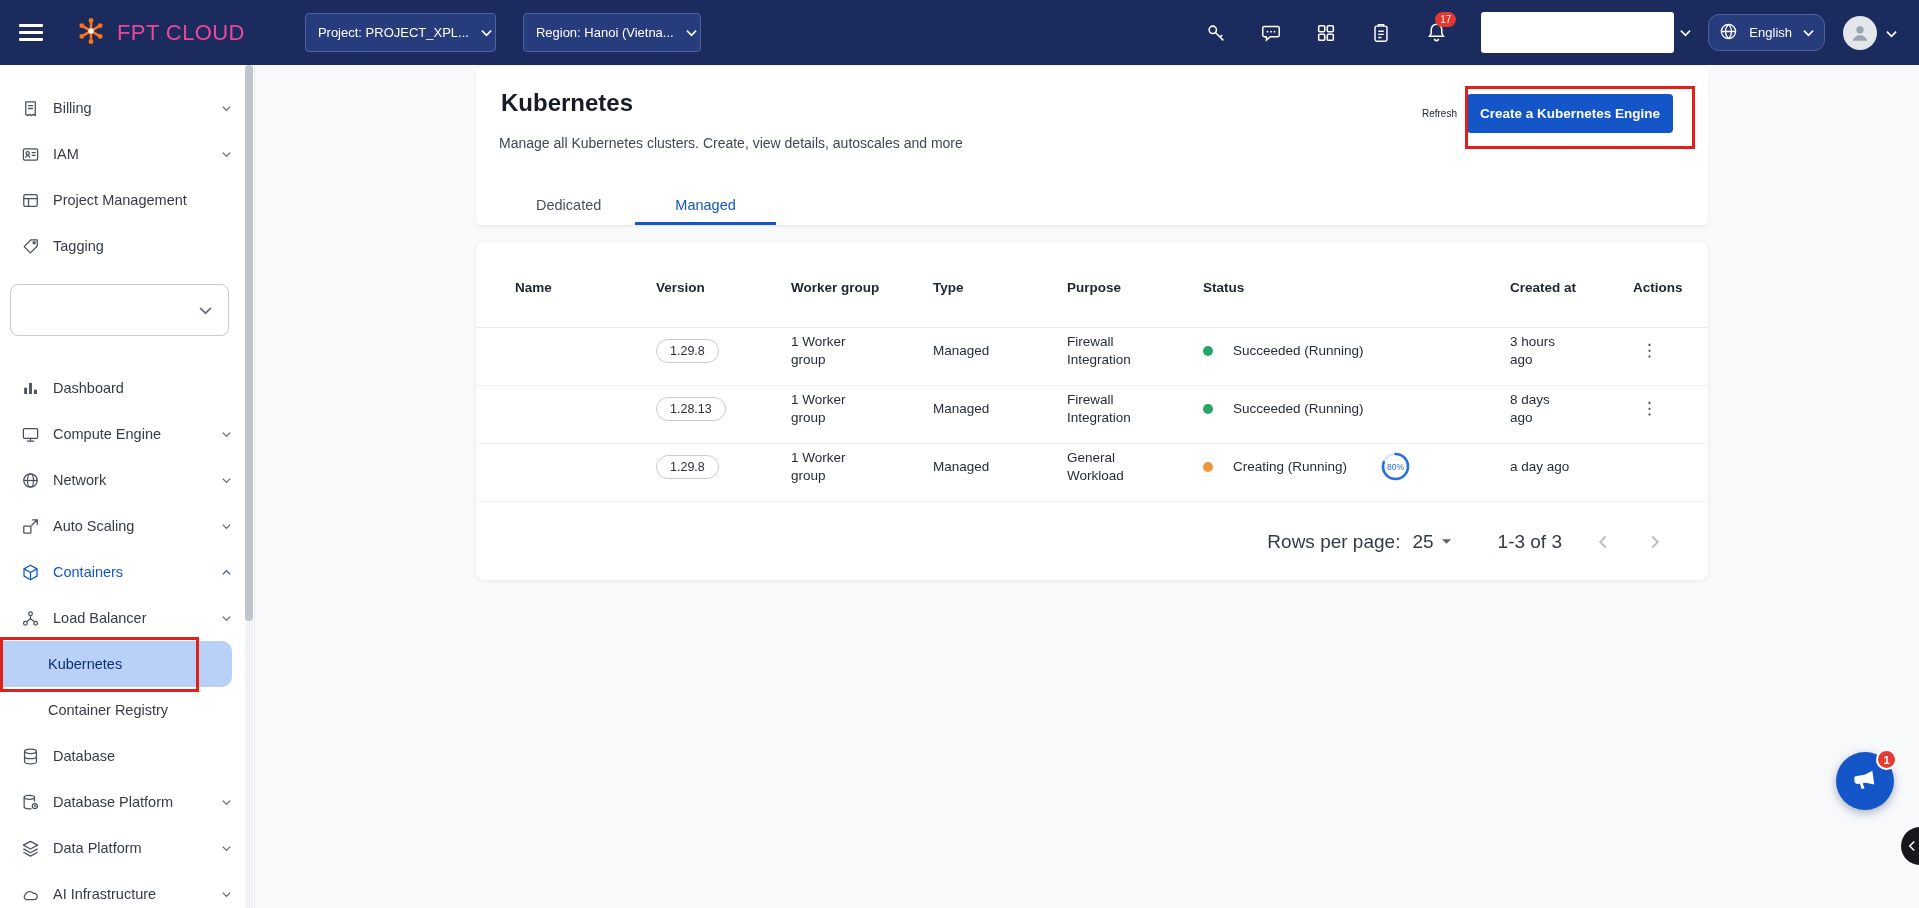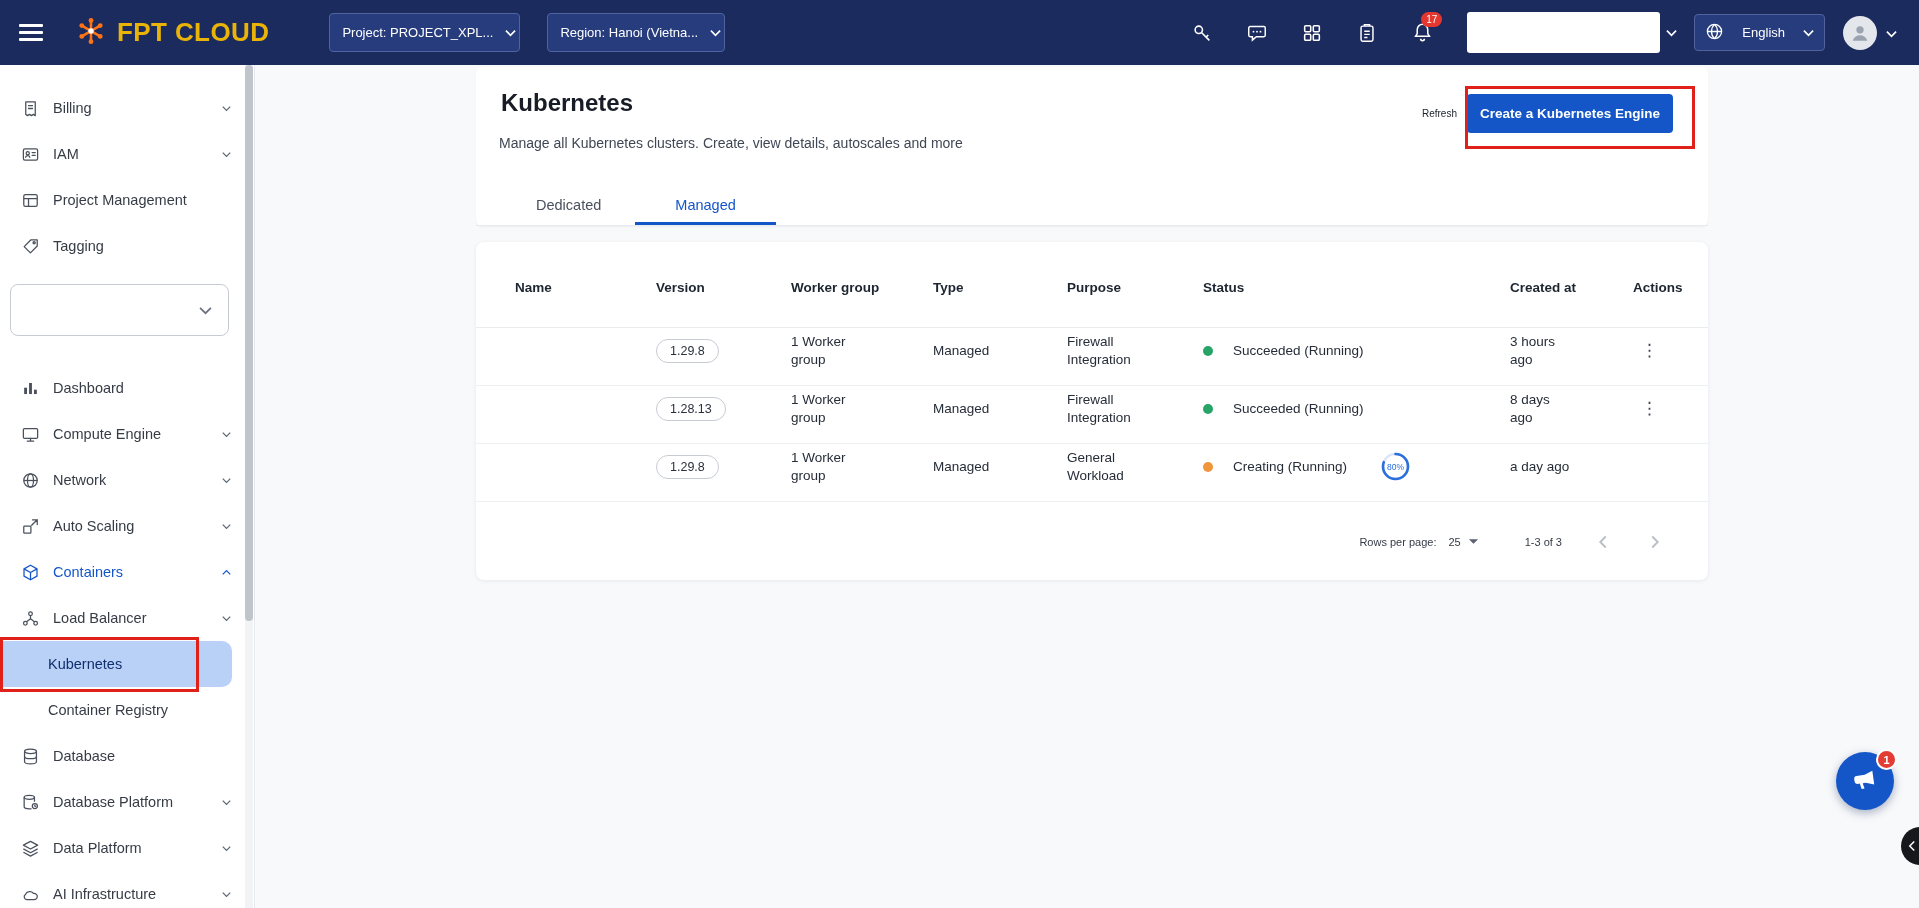--- a/index.html
+++ b/index.html
@@ -5,30 +5,30 @@
   *{margin:0;padding:0;box-sizing:border-box}
   html,body{width:1919px;height:908px;overflow:hidden;background:#fff;font-family:"Liberation Sans",sans-serif;position:relative}
   button{font-family:inherit}
 
   
   .topbar{position:absolute;left:0;top:0;width:1919px;height:65px;background:#1b2b5e;display:flex;align-items:center;color:#fff;z-index:30}
   .hamburger{width:46px;height:46px;margin-left:8px;border:none;background:transparent;display:grid;place-items:center;cursor:pointer}
   .hamburger .bars{width:24px;height:17px;display:flex;flex-direction:column;justify-content:space-between}
   .hamburger .bars span{height:2.6px;background:#fff;border-radius:1px}
   .brand{display:flex;align-items:center;gap:9px;margin-left:20px}
-  .brand-text{font-size:26px;font-weight:bold;letter-spacing:.4px;color:#eab308;white-space:nowrap}
+  .brand-text{font-size:22px;font-weight:normal;letter-spacing:.4px;color:#ec4899;white-space:nowrap}
   .tb-btn{height:39px;padding:0 12px;background:#263c7d;border:1px solid #51639f;border-radius:4px;color:#fff;font-size:13px;display:flex;align-items:center;gap:12px;cursor:pointer;white-space:nowrap}
   .tb-btn.project{margin-left:60px;width:191px;justify-content:space-between}
   .tb-btn.region{margin-left:27px;width:178px;justify-content:space-between}
   .tb-right{margin-left:auto;display:flex;align-items:center;padding-right:22px}
   .tb-icon{width:24px;height:24px;margin-left:31px;background:none;border:none;color:#fff;display:grid;place-items:center;cursor:pointer;position:relative}
   .bell-badge{position:absolute;top:-9px;left:11px;min-width:21px;height:15px;background:#e5372f;border-radius:8px;font-size:10px;font-weight:normal;color:#fff;display:flex;align-items:center;justify-content:center;padding:0 4px}
   .search-box{width:193px;height:41px;margin-left:33px;background:#fff;border:none;border-radius:3px;padding:0 10px;font-size:14px;color:#222;outline:none}
   .search-caret{margin-left:6px;color:#fff;display:grid;place-items:center}
-  .lang-btn{height:37px;margin-left:17px;padding:0 10px;background:#263c7d;border:1px solid #51639f;border-radius:4px;color:#fff;font-size:13px;display:flex;align-items:center;gap:18px;cursor:pointer}
+  .lang-btn{height:37px;margin-left:17px;padding:0 10px;background:#263c7d;border:1px solid #51639f;border-radius:11px;color:#fff;font-size:13px;display:flex;align-items:center;gap:11px;cursor:pointer}
   .avatar-wrap{margin-left:18px;display:flex;align-items:center;gap:9px;cursor:pointer}
   .avatar{width:34px;height:34px;border-radius:50%;background:#e3e6ea;display:grid;place-items:center;overflow:hidden}
 
   
   .sidebar{position:absolute;left:0;top:65px;width:255px;height:843px;background:#fff;border-right:1px solid #e7e9ee;padding-top:20px;overflow:hidden;z-index:10}
   .sb-scroll{position:absolute;top:0;right:1px;width:8px;height:843px;background:#f2f3f5}
   .sb-thumb{position:absolute;top:0;left:0;width:8px;height:556px;background:#c0c4cb;border-radius:4px}
   .side-item{display:flex;align-items:center;height:46px;padding:0 20px;gap:13px;font-size:14.5px;color:#363c46;cursor:pointer}
   .sicon{width:20px;height:20px;color:#4a515c;flex:none;display:grid;place-items:center}
   .slabel{flex:1;white-space:nowrap}
@@ -62,21 +62,21 @@
   .cell-created{max-width:64px}
   .pill{display:inline-block;padding:4px 13px;border:1px solid #c7cbd2;border-radius:15px;font-size:12.5px;color:#2a313c;background:#fff}
   .status{display:flex;align-items:center;gap:20px}
   .dot{width:10px;height:10px;border-radius:50%;flex:none}
   .dot.success{background:#27a468}
   .dot.warning{background:#f0953a}
   .progress{position:relative;width:31px;height:31px;margin-left:13px;flex:none}
   .progress svg{position:absolute;inset:0}
   .progress .plabel{position:absolute;inset:0;display:flex;align-items:center;justify-content:center;font-size:8.5px;color:#2a6fdb}
   .dots-btn{background:none;border:none;font-size:17px;color:#3c434e;cursor:pointer;line-height:1;padding:4px 8px}
-  .pager{position:absolute;left:0;right:0;bottom:0;height:76px;display:flex;align-items:center;justify-content:flex-end;padding-right:42px;font-size:11px;color:#343b47}
+  .pager{position:absolute;left:0;right:0;bottom:0;height:76px;display:flex;align-items:center;justify-content:flex-end;padding-right:42px;font-size:19px;color:#343b47}
   .rpp{display:flex;align-items:center;gap:7px;margin-left:12px;cursor:pointer}
   .range{margin-left:46px}
   .pg-btn{background:none;border:none;color:#b9bdc4;margin-left:30px;cursor:default;display:grid;place-items:center}
 
   
   .anno{position:absolute;border:3px solid #e0211a;z-index:50;pointer-events:none}
   #annoK{left:0;top:637px;width:199px;height:55px}
   #annoC{left:1465px;top:86px;width:230px;height:63px}
   .fab{position:absolute;left:1836px;top:752px;width:58px;height:58px;border-radius:50%;background:#1456c8;display:grid;place-items:center;cursor:pointer;box-shadow:0 3px 10px rgba(13,38,90,.35);z-index:40;border:none}
   .fab-badge{position:absolute;top:-3px;right:-3px;width:21px;height:21px;border-radius:50%;background:#e33c35;border:2px solid #fff;color:#fff;font-size:11px;font-weight:bold;display:flex;align-items:center;justify-content:center}

